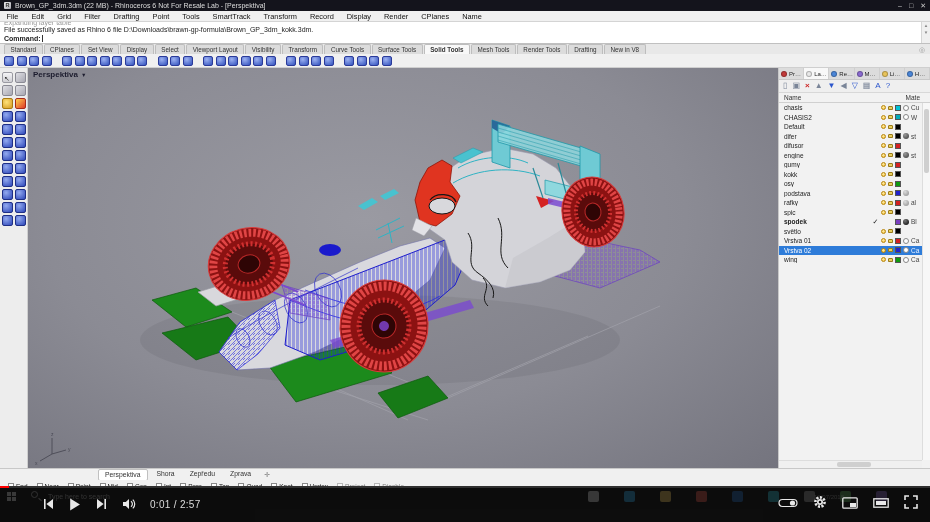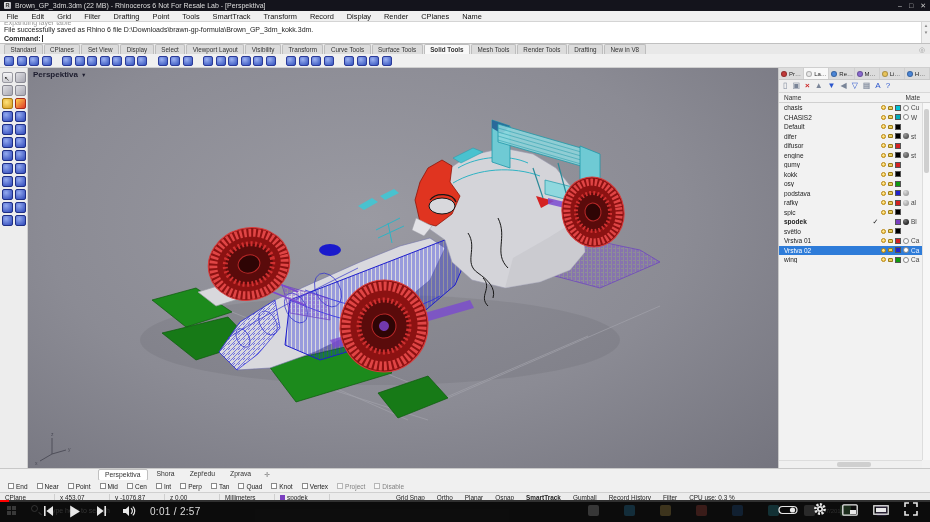--- a/index.html
+++ b/index.html
@@ -106,21 +106,21 @@
   .st{padding:0 5px;border-right:1px solid #cfcfcf;white-space:nowrap;display:flex;align-items:center;gap:2px;}
   .status-left .st{min-width:55px;}
   .st.bold{font-weight:700;}
   .stsw{display:none;width:5px;height:5px;background:#7a3fc0;flex:none;}
   .st.has-sw .stsw{display:inline-block;}
   .status-left{display:flex;}
   .status-right{display:flex;margin-left:60px;}
   .status-right .st{border-right:none;padding:0 6px;min-width:0;}
 
   
-  .bottombar{position:absolute;left:0;bottom:0;width:100%;height:22px;z-index:20;}
+  .bottombar{position:absolute;left:0;bottom:0;width:100%;height:36px;z-index:20;}
   .taskbar-ghost{position:absolute;inset:0;background:#121212;}
   .gstart{position:absolute;left:7px;top:6px;width:4px;height:4px;background:#c8c8c8;box-shadow:5px 0 #c8c8c8,0 5px #c8c8c8,5px 5px #c8c8c8;opacity:.55;}
   .gsearch{position:absolute;left:31px;top:5px;width:7px;height:7px;border:1.3px solid #bbb;border-radius:50%;opacity:.5;}
   .gsearch::after{content:"";position:absolute;left:6px;top:7px;width:4px;height:1.3px;background:#bbb;transform:rotate(40deg);}
   .gsearchtext{position:absolute;left:48px;top:7px;font-size:7px;color:#cfcfcf;opacity:.45;white-space:nowrap;}
   .gicons{position:absolute;left:588px;top:5px;display:flex;gap:25px;opacity:.5;}
   .gi{width:11px;height:11px;border-radius:2px;flex:none;}
   .gdate{position:absolute;right:86px;top:8px;font-size:6px;color:#b0b0b0;opacity:.45;}
   .player{position:absolute;inset:0;background:rgba(8,8,8,.55);display:flex;align-items:center;padding-left:34px;}
   .ptrack{position:absolute;top:0;left:0;right:0;height:2px;background:rgba(255,255,255,.15);}

